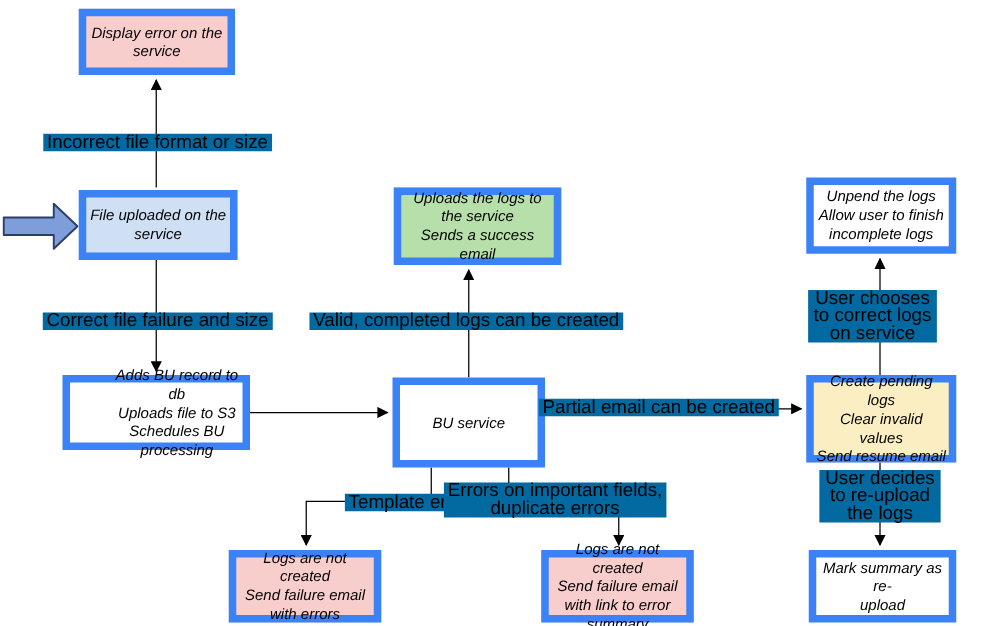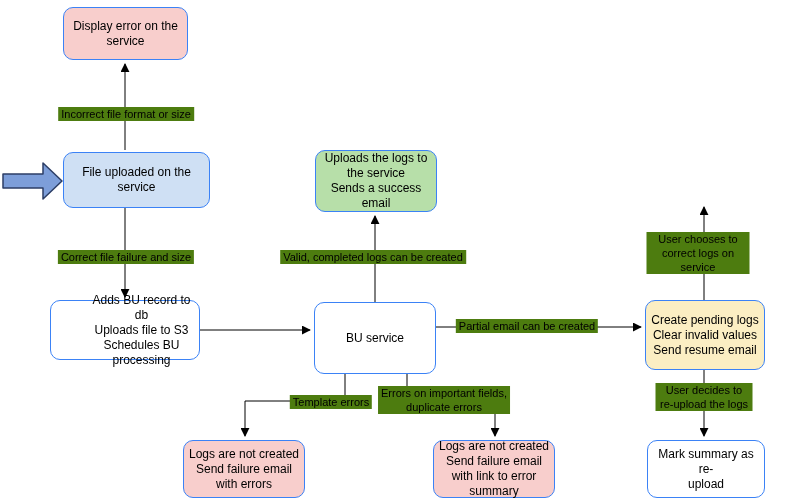--- a/index.html
+++ b/index.html
@@ -2,33 +2,33 @@
 <html><head>
 <meta charset="utf-8">
 <style>
   html,body{margin:0;padding:0;background:#fff;}
   .canvas{
     position:relative;width:801px;height:501px;background:#ffffff;
     font-family:"Liberation Sans",sans-serif;color:#000;overflow:hidden;
   }
   svg.wires{position:absolute;left:0;top:0;width:801px;height:501px;}
   .node{
-    position:absolute;box-sizing:border-box;border:1px solid #3b82f6;border-radius:10px;
+    position:absolute;box-sizing:border-box;border:6px solid #3b82f6;border-radius:0;
     display:flex;align-items:center;justify-content:center;text-align:center;
-    font-size:12px;line-height:15px;white-space:pre-line;padding:2px;background:#fff;
+    font-size:12px;line-height:15px;white-space:pre-line;padding:2px;background:#fff;font-style:italic;
   }
   .elabel{
-    position:absolute;transform:translate(-50%,-50%);background:#4d7c0f;
-    font-size:11px;line-height:14px;white-space:pre-line;text-align:center;padding:0 3px;
+    position:absolute;transform:translate(-50%,-50%);background:#0369a1;
+    font-size:15px;line-height:14px;white-space:pre-line;text-align:center;padding:0 3px;
   }
   
   .n0{left:63px;top:7px;width:125px;height:53px;}
-  .n1{left:63px;top:152px;width:147px;height:56px;}
+  .n1{left:63px;top:152px;width:127px;height:56px;}
   .n2{left:50px;top:300px;width:150px;height:60px;}
-  .n3{left:315px;top:150px;width:122px;height:62px;}
+  .n3{left:315px;top:150px;width:134px;height:62px;}
   .n4{left:314px;top:302px;width:122px;height:72px;}
   .n5{left:645px;top:142px;width:120px;height:61px;}
   .n6{left:645px;top:300px;width:120px;height:70px;}
   .n7{left:647px;top:440px;width:118px;height:58px;}
   .n8{left:183px;top:440px;width:122px;height:58px;}
   .n9{left:433px;top:440px;width:122px;height:58px;}
   
   .el0{left:126px;top:114px;}
   .el1{left:126px;top:257px;}
   .el2{left:373px;top:257px;}
@@ -76,20 +76,23 @@
   <div class="node n1" style="background: rgb(207, 224, 244);">File uploaded on the
 service</div>
   <div class="node n2" style="background: rgb(255, 255, 255); padding-left: 35px;">Adds BU record to db
 Uploads file to S3
 Schedules BU processing</div>
   <div class="node n3" style="background: rgb(183, 223, 169);">Uploads the logs to
 the service
 Sends a success
 email</div>
   <div class="node n4" style="background: rgb(255, 255, 255);">BU service</div>
+  <div class="node n5" style="background: rgb(255, 255, 255);">Unpend the logs
+Allow user to finish
+incomplete logs</div>
   <div class="node n6" style="background: rgb(251, 238, 195);">Create pending logs
 Clear invalid values
 Send resume email</div>
   <div class="node n7" style="background: rgb(255, 255, 255);">Mark summary as re-
 upload</div>
   <div class="node n8" style="background: rgb(248, 206, 204);">Logs are not created
 Send failure email
 with errors</div>
   <div class="node n9" style="background: rgb(248, 206, 204);">Logs are not created
 Send failure email

